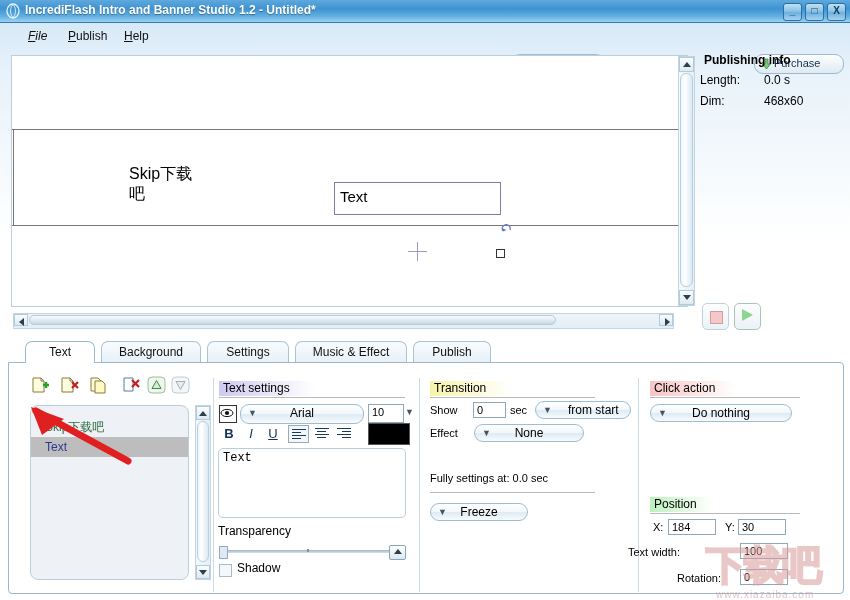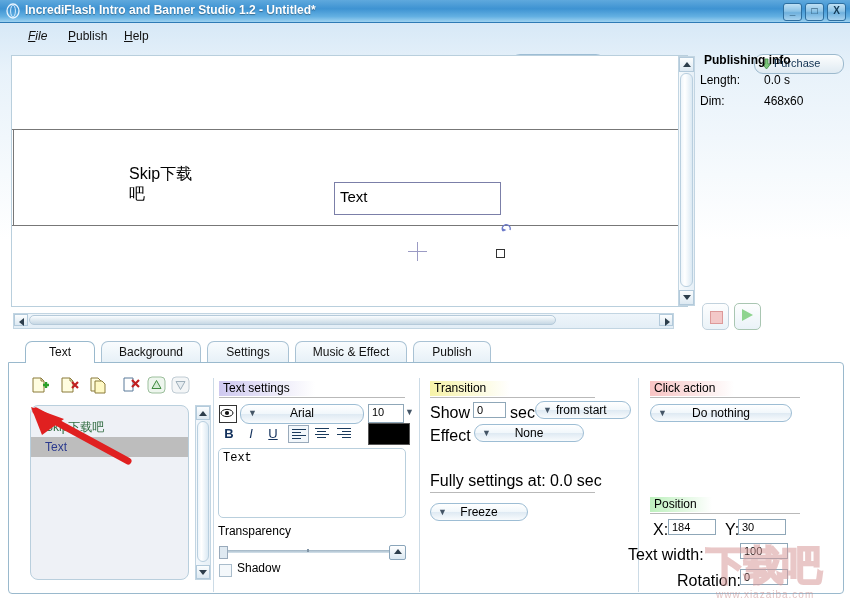--- a/index.html
+++ b/index.html
@@ -162,29 +162,29 @@
   .slider .knobR{position:absolute;left:170px;top:-1px;width:15px;height:13px;border:1px solid #8aa5ba;border-radius:2px;
     background:linear-gradient(to bottom,#ffffff,#dbe8f1);}
   .slider .knobR i{display:block;width:0;height:0;margin:3px auto 0;
     border-left:4px solid transparent;border-right:4px solid transparent;border-bottom:5px solid #2d3e4c;}
   .chkrow{position:absolute;left:219px;top:562px;font-size:12px;}
   .chkbox{position:absolute;left:0;top:2px;width:11px;height:11px;border:1px solid #a9bccb;background:#f4f8fb;}
   .chklab{position:absolute;left:18px;top:-1px;}
 
   
   .colsep{position:absolute;width:1px;background:#ccdbe6;}
-  .lab{position:absolute;font-size:16px;}
+  .lab{position:absolute;font-size:11px;}
   .inpt{position:absolute;border:1px solid #8fa7b8;background:#fff;box-sizing:border-box;}
   .inpt .v{position:absolute;left:3px;top:1px;font-size:11px;}
   .pill{position:absolute;height:18px;border-radius:9px;
     border:1px solid #9dbdd4;background:linear-gradient(to bottom,#ffffff,#f1f7fb 48%,#dfeaf3 52%,#f8fbfd);
     box-sizing:border-box;}
   .pill .arr{position:absolute;left:7px;top:3px;font-size:9px;color:#456;}
   .pill .v{position:absolute;left:0;top:1px;width:100%;text-align:center;font-size:12px;}
-  .pill.lefttext .v{text-align:left;padding-left:20px;width:auto;}
+  .pill.lefttext .v{text-align:left;padding-left:32px;width:auto;}
 
   .watermark{position:absolute;left:706px;top:543px;width:142px;height:62px;
     opacity:.55;pointer-events:none;}
   .wm-main{position:absolute;left:0;top:0;font-size:40px;font-weight:bold;color:#ffffff;
     -webkit-text-stroke:2px #d89b9b;letter-spacing:-2px;line-height:44px;}
   .wm-sub{position:absolute;left:10px;top:46px;font-size:10px;color:#c98f8f;letter-spacing:1px;}
 
   .redarrow{position:absolute;left:28px;top:405px;width:110px;height:60px;pointer-events:none;}
 </style>
 </head>

